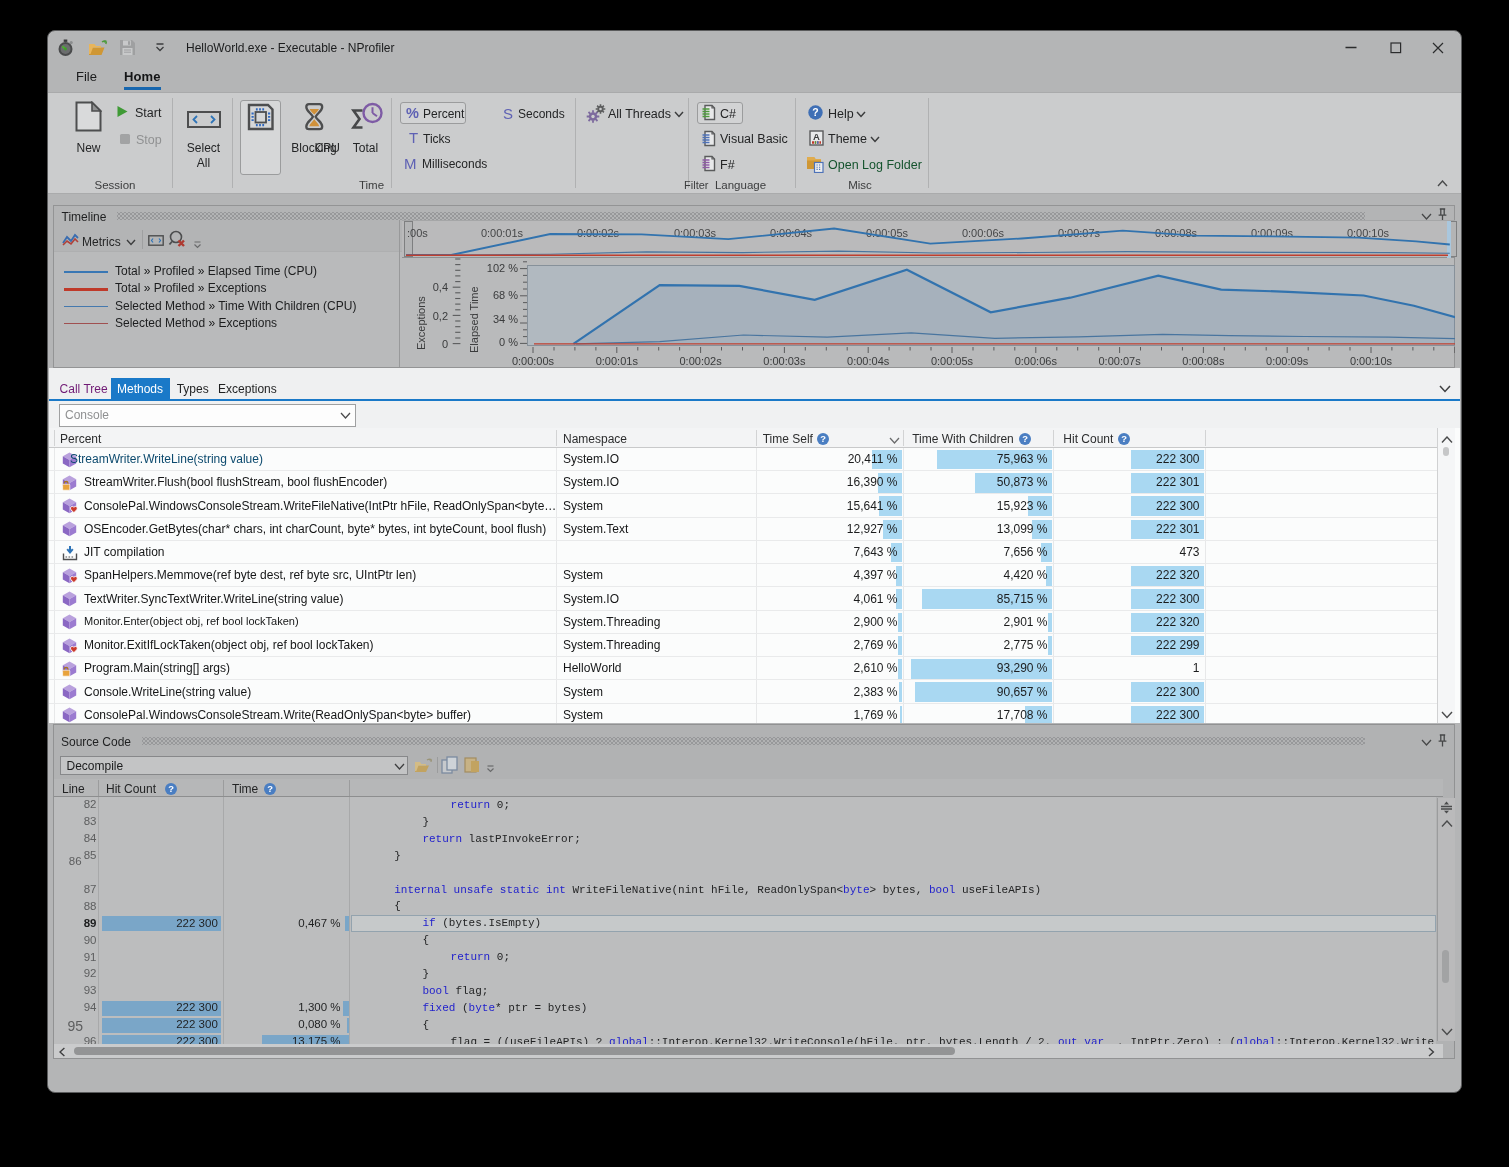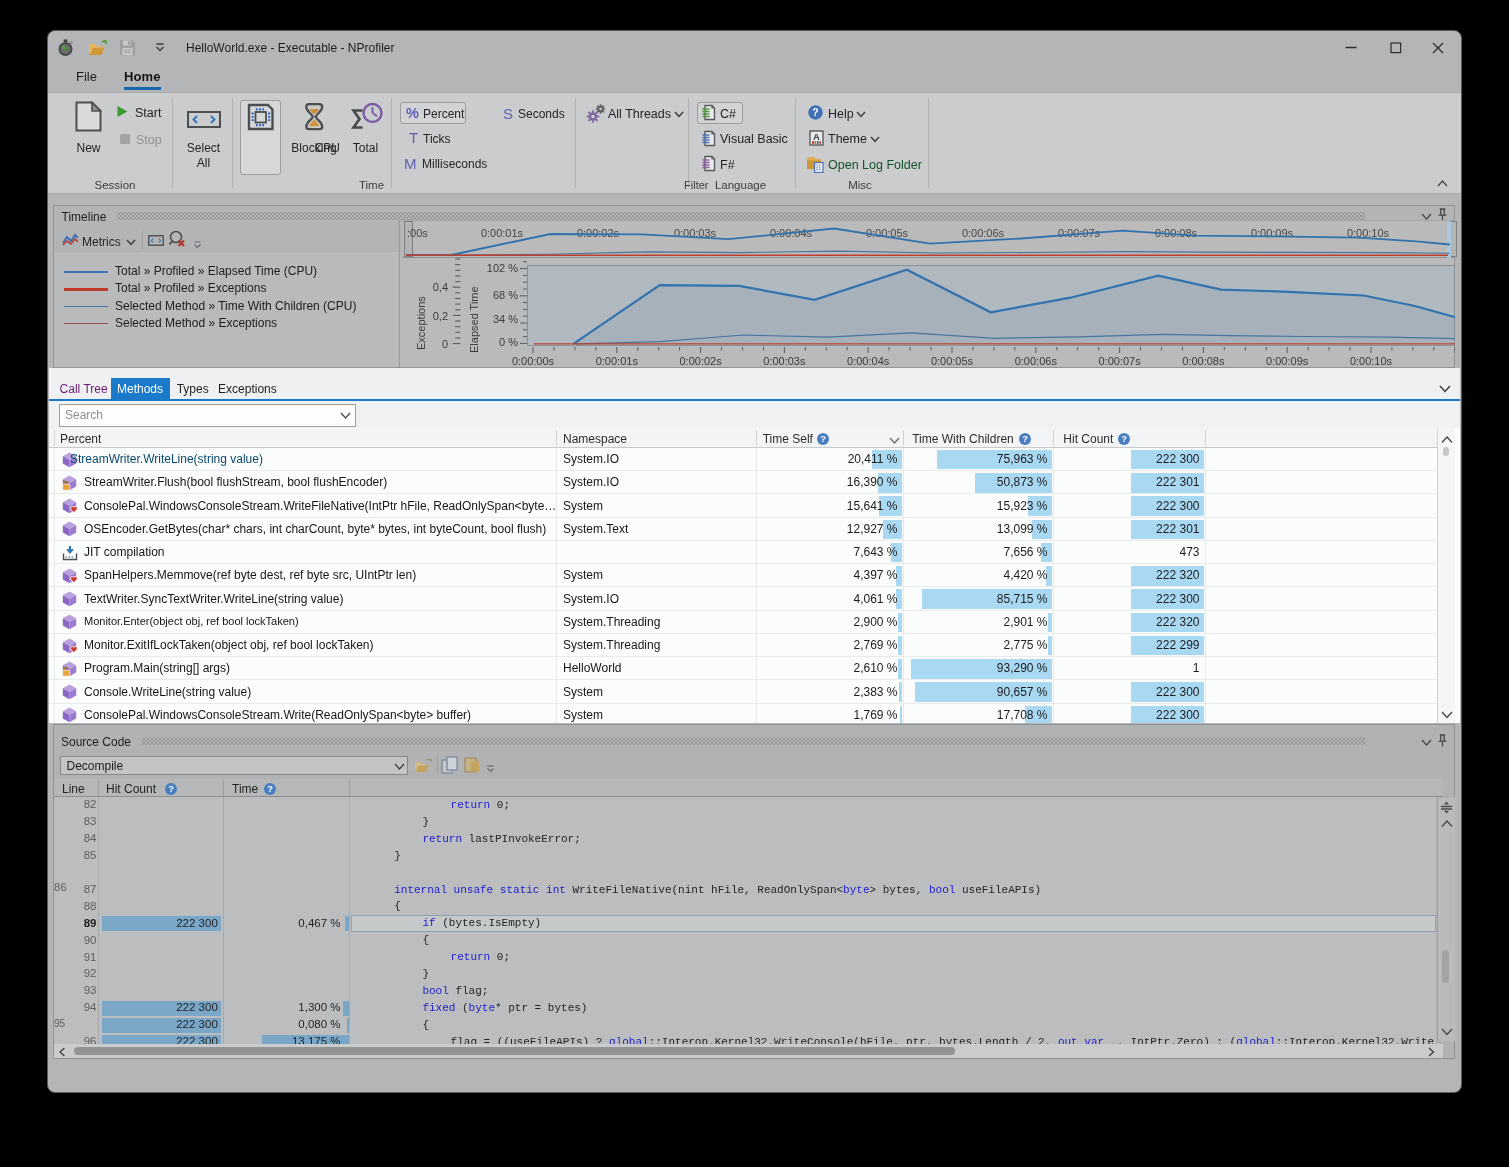--- a/index.html
+++ b/index.html
@@ -350,21 +350,21 @@
 <div style="position:absolute;left:62.6px;top:346.8px;width:59px;height:20.9px;background:#1a79c8;"></div>
 <div style="position:absolute;left:12px;top:351px;width:160px;text-align:center;font-size:12px;color:#ffffff;white-space:nowrap;">Methods</div>
 <div style="position:absolute;left:128.7px;top:351px;font-size:12px;color:#1f2021;white-space:nowrap;">Types</div>
 <div style="position:absolute;left:170.1px;top:351px;font-size:12px;color:#1f2021;white-space:nowrap;">Exceptions</div>
 <svg style="position:absolute;left:1391px;top:354px;" width="12" height="8.5" viewBox="0 0 12 8.5">
       <path d="M1 1 L6.0 6.5 L11 1" fill="none" stroke="#3e3f40" stroke-width="1.5"></path>
     </svg>
 <div style="position:absolute;left:1px;top:367.7px;width:1411px;height:2.2px;background:#1a79c8;"></div>
 <div style="position:absolute;left:1px;top:369.9px;width:1411px;height:27.1px;background:#f0f1f2;"></div>
 <div style="position:absolute;left:10.5px;top:372.5px;width:297.5px;height:23px;background:#fdfdfd;border:1px solid #9fa0a1;"></div>
-<div style="position:absolute;left:17px;top:377px;font-size:12px;color:#8f9091;white-space:nowrap;">Search</div>
+<div style="position:absolute;left:17px;top:377px;font-size:12px;color:#8f9091;white-space:nowrap;">Console</div>
 <svg style="position:absolute;left:292px;top:381px;" width="11" height="7.95" viewBox="0 0 11 7.95">
       <path d="M1 1 L5.5 5.95 L10 1" fill="none" stroke="#4a4b4c" stroke-width="1.3"></path>
     </svg>
 <div style="position:absolute;left:1px;top:397px;width:1388px;height:20px;background:#f3f4f5;border-bottom:1px solid #c8c9ca;"></div>
 <div style="position:absolute;left:508px;top:399px;width:1px;height:16px;background:#d2d3d4;"></div>
 <div style="position:absolute;left:708px;top:399px;width:1px;height:16px;background:#d2d3d4;"></div>
 <div style="position:absolute;left:854.8px;top:399px;width:1px;height:16px;background:#d2d3d4;"></div>
 <div style="position:absolute;left:1004.8px;top:399px;width:1px;height:16px;background:#d2d3d4;"></div>
 <div style="position:absolute;left:1156.5px;top:399px;width:1px;height:16px;background:#d2d3d4;"></div>
 <div style="position:absolute;left:12px;top:400.5px;font-size:12px;color:#2c2d2e;white-space:nowrap;">Percent</div>
@@ -628,21 +628,21 @@
 <div style="position:absolute;left:168.9px;top:0;width:1px;height:247px;background:#a8a9aa;"></div>
 <div style="position:absolute;left:295.3px;top:0;width:1px;height:247px;background:#a8a9aa;"></div>
 <div style="position:absolute;left:0px;top:1.4px;width:42.5px;text-align:right;font-size:11.5px;color:#5d5e5f;">82</div>
 <div style="position:absolute;left:396.6px;top:1.9px;font-size:11px;font-family:'Liberation Mono',monospace;white-space:pre;"><span style="color:#2222cc">return</span><span style="color:#232425"> 0;</span></div>
 <div style="position:absolute;left:0px;top:18.3px;width:42.5px;text-align:right;font-size:11.5px;color:#5d5e5f;">83</div>
 <div style="position:absolute;left:368.4px;top:18.8px;font-size:11px;font-family:'Liberation Mono',monospace;white-space:pre;"><span style="color:#232425">}</span></div>
 <div style="position:absolute;left:0px;top:35.2px;width:42.5px;text-align:right;font-size:11.5px;color:#5d5e5f;">84</div>
 <div style="position:absolute;left:368.4px;top:35.8px;font-size:11px;font-family:'Liberation Mono',monospace;white-space:pre;"><span style="color:#2222cc">return</span><span style="color:#232425"> lastPInvokeError;</span></div>
 <div style="position:absolute;left:0px;top:52.1px;width:42.5px;text-align:right;font-size:11.5px;color:#5d5e5f;">85</div>
 <div style="position:absolute;left:340.2px;top:52.6px;font-size:11px;font-family:'Liberation Mono',monospace;white-space:pre;"><span style="color:#232425">}</span></div>
-<div style="position:absolute;left:0px;top:84px;width:42.5px;text-align:left;font-size:11.5px;color:#5d5e5f;">86</div>
+<div style="position:absolute;left:0px;top:58px;width:42.5px;text-align:center;font-size:11.5px;color:#5d5e5f;">86</div>
 <div style="position:absolute;left:0px;top:86.0px;width:42.5px;text-align:right;font-size:11.5px;color:#5d5e5f;">87</div>
 <div style="position:absolute;left:340.2px;top:86.5px;font-size:11px;font-family:'Liberation Mono',monospace;white-space:pre;"><span style="color:#2222cc">internal</span><span style="color:#232425"> </span><span style="color:#2222cc">unsafe</span><span style="color:#232425"> </span><span style="color:#2222cc">static</span><span style="color:#232425"> </span><span style="color:#2222cc">int</span><span style="color:#232425"> WriteFileNative(nint hFile, ReadOnlySpan&lt;</span><span style="color:#2222cc">byte</span><span style="color:#232425">&gt; bytes, </span><span style="color:#2222cc">bool</span><span style="color:#232425"> useFileAPIs)</span></div>
 <div style="position:absolute;left:0px;top:102.8px;width:42.5px;text-align:right;font-size:11.5px;color:#5d5e5f;">88</div>
 <div style="position:absolute;left:340.2px;top:103.3px;font-size:11px;font-family:'Liberation Mono',monospace;white-space:pre;"><span style="color:#232425">{</span></div>
 <div style="position:absolute;left:297px;top:118.3px;width:1085px;height:16.9px;background:#c6c9ca;border:1px solid #93a3ae;"></div>
 <div style="position:absolute;left:0px;top:119.7px;width:42.5px;text-align:right;font-size:11.5px;color:#1b1c1d;font-weight:bold;">89</div>
 <div style="position:absolute;left:48px;top:119.3px;width:119.3px;height:14.9px;background:#7aa6c8;"></div>
 <div style="position:absolute;left:43.80000000000001px;top:119.7px;width:120px;text-align:right;font-size:11.5px;color:#1f2021;">222 300</div>
 <div style="position:absolute;left:290.8px;top:119.3px;width:4.5px;height:14.9px;background:#7aa6c8;"></div>
 <div style="position:absolute;left:166.5px;top:119.7px;width:120px;text-align:right;font-size:11.5px;color:#1f2021;">0,467&nbsp;%</div>
@@ -654,21 +654,21 @@
 <div style="position:absolute;left:0px;top:170.4px;width:42.5px;text-align:right;font-size:11.5px;color:#5d5e5f;">92</div>
 <div style="position:absolute;left:368.4px;top:170.9px;font-size:11px;font-family:'Liberation Mono',monospace;white-space:pre;"><span style="color:#232425">}</span></div>
 <div style="position:absolute;left:0px;top:187.3px;width:42.5px;text-align:right;font-size:11.5px;color:#5d5e5f;">93</div>
 <div style="position:absolute;left:368.4px;top:187.8px;font-size:11px;font-family:'Liberation Mono',monospace;white-space:pre;"><span style="color:#2222cc">bool</span><span style="color:#232425"> flag;</span></div>
 <div style="position:absolute;left:0px;top:204.2px;width:42.5px;text-align:right;font-size:11.5px;color:#5d5e5f;">94</div>
 <div style="position:absolute;left:48px;top:203.8px;width:119.3px;height:14.9px;background:#7aa6c8;"></div>
 <div style="position:absolute;left:43.80000000000001px;top:204.2px;width:120px;text-align:right;font-size:11.5px;color:#1f2021;">222 300</div>
 <div style="position:absolute;left:289.3px;top:203.8px;width:6px;height:14.9px;background:#7aa6c8;"></div>
 <div style="position:absolute;left:166.5px;top:204.2px;width:120px;text-align:right;font-size:11.5px;color:#1f2021;">1,300&nbsp;%</div>
 <div style="position:absolute;left:368.4px;top:204.7px;font-size:11px;font-family:'Liberation Mono',monospace;white-space:pre;"><span style="color:#2222cc">fixed</span><span style="color:#232425"> (</span><span style="color:#2222cc">byte</span><span style="color:#232425">* ptr = bytes)</span></div>
-<div style="position:absolute;left:0px;top:221.1px;width:42.5px;text-align:left;font-size:10px;color:#5d5e5f;">95</div>
+<div style="position:absolute;left:0px;top:221.1px;width:42.5px;text-align:center;font-size:14px;color:#5d5e5f;">95</div>
 <div style="position:absolute;left:48px;top:220.7px;width:119.3px;height:14.9px;background:#7aa6c8;"></div>
 <div style="position:absolute;left:43.80000000000001px;top:221.1px;width:120px;text-align:right;font-size:11.5px;color:#1f2021;">222 300</div>
 <div style="position:absolute;left:293.3px;top:220.7px;width:2px;height:14.9px;background:#7aa6c8;"></div>
 <div style="position:absolute;left:166.5px;top:221.1px;width:120px;text-align:right;font-size:11.5px;color:#1f2021;">0,080&nbsp;%</div>
 <div style="position:absolute;left:368.4px;top:221.6px;font-size:11px;font-family:'Liberation Mono',monospace;white-space:pre;"><span style="color:#232425">{</span></div>
 <div style="position:absolute;left:0px;top:238.0px;width:42.5px;text-align:right;font-size:11.5px;color:#5d5e5f;">96</div>
 <div style="position:absolute;left:48px;top:237.6px;width:119.3px;height:14.9px;background:#7aa6c8;"></div>
 <div style="position:absolute;left:43.80000000000001px;top:238.0px;width:120px;text-align:right;font-size:11.5px;color:#1f2021;">222 300</div>
 <div style="position:absolute;left:208.3px;top:237.6px;width:87px;height:14.9px;background:#7aa6c8;"></div>
 <div style="position:absolute;left:166.5px;top:238.0px;width:120px;text-align:right;font-size:11.5px;color:#1f2021;">13,175&nbsp;%</div>

